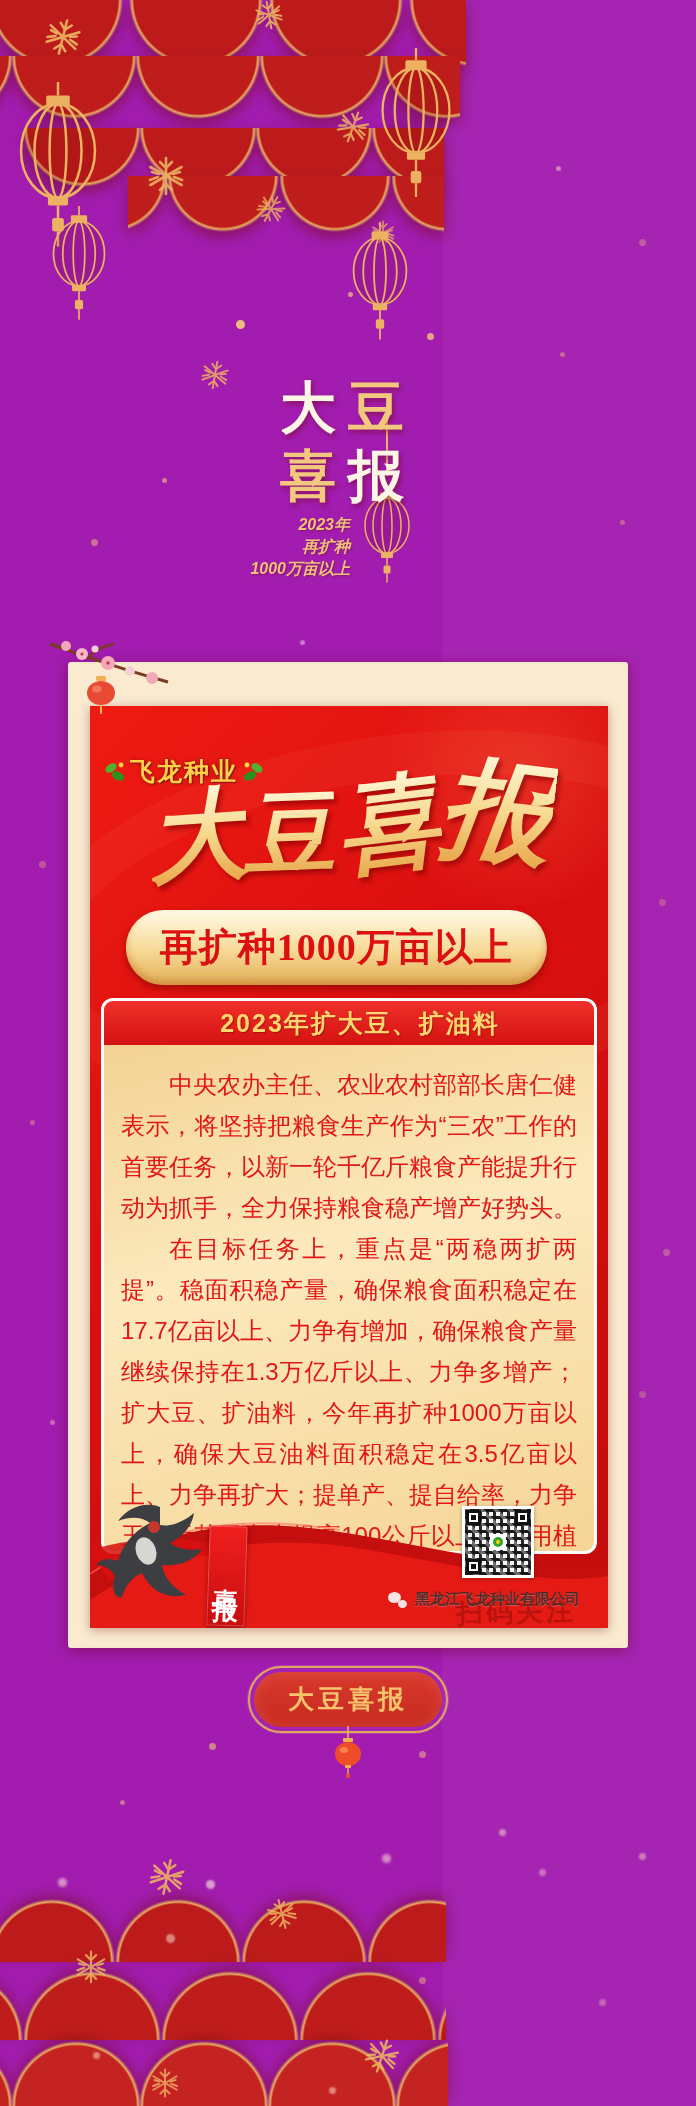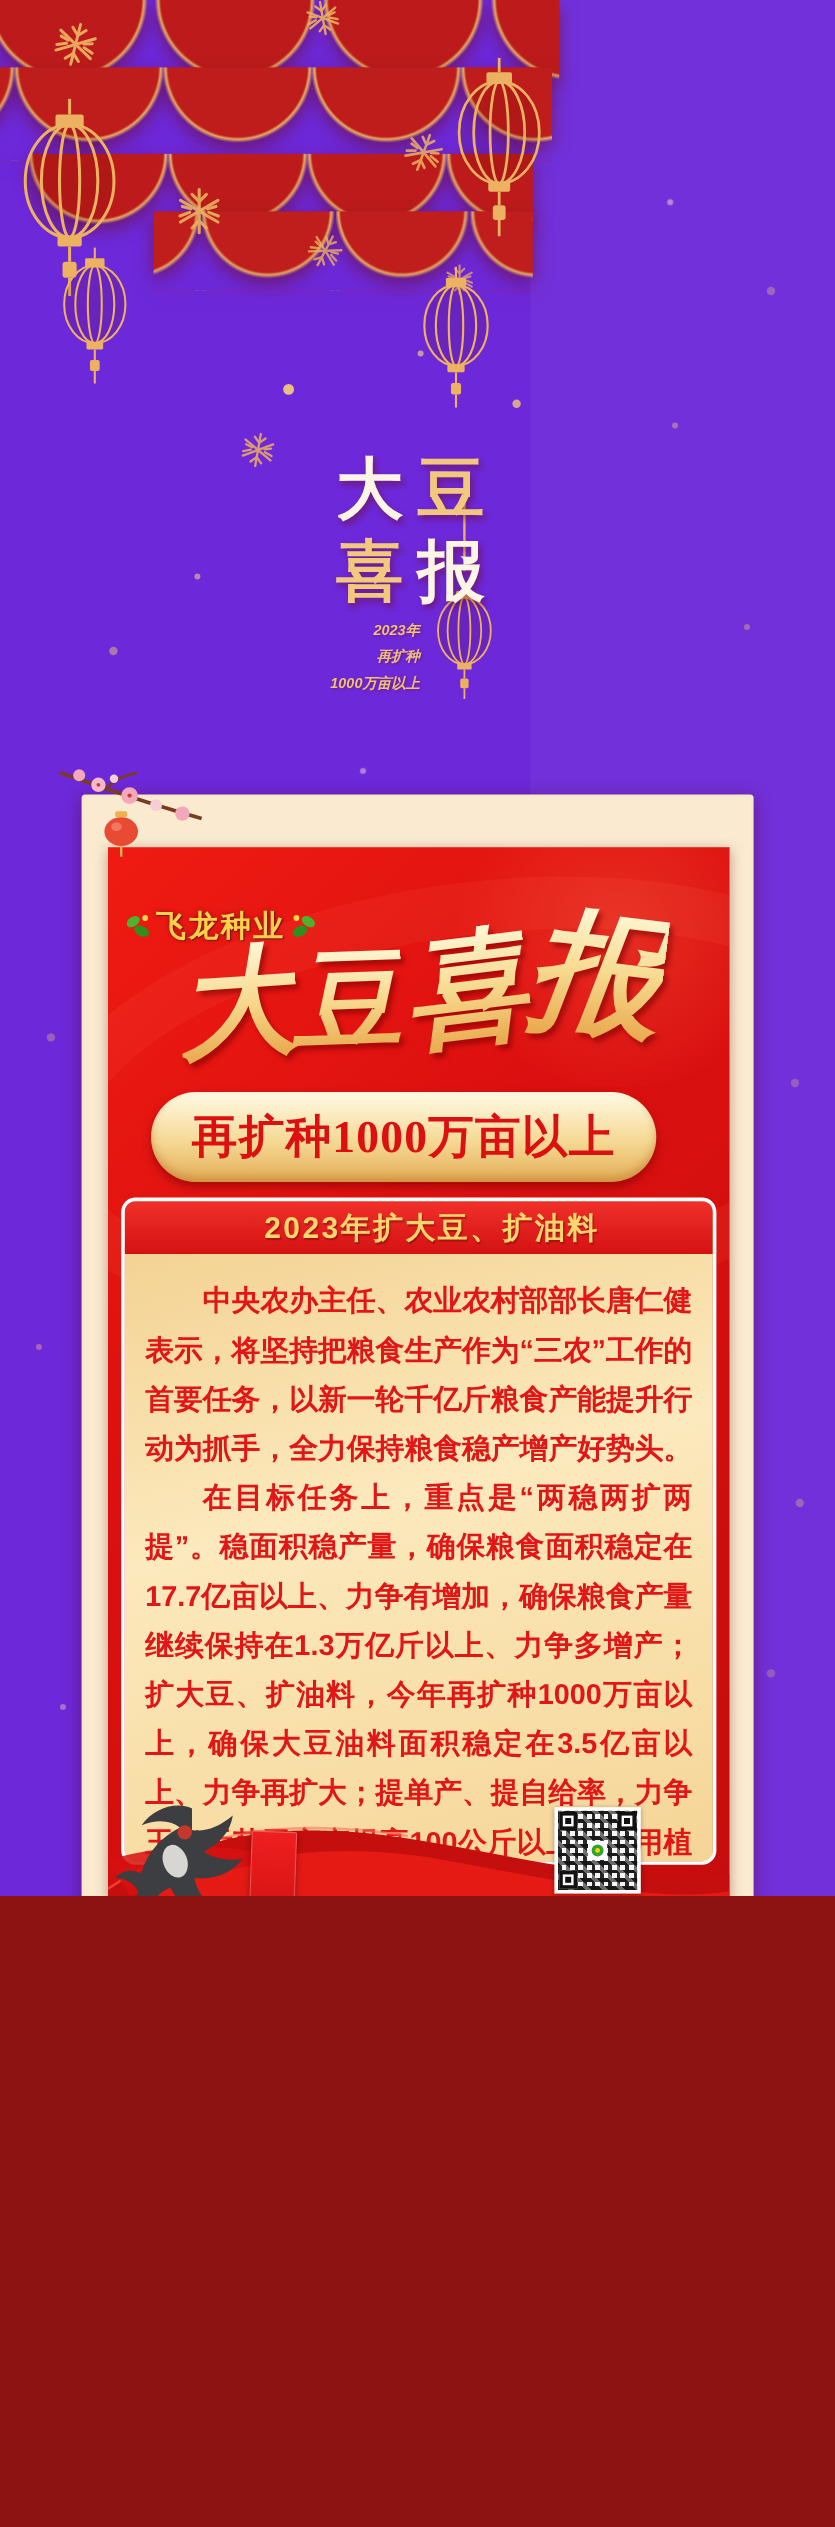--- a/index.html
+++ b/index.html
@@ -1,16 +1,16 @@
 <!DOCTYPE html>
 <html><head>
 <meta charset="utf-8">
 <style>
   html,body{margin:0;padding:0;background:#8d1212;}
-  #page{position:relative;width:696px;height:1580px;margin:0 auto;background:#6d28d9;overflow:hidden;
+  #page{position:relative;width:696px;height:2106px;margin:0 auto;background:#a21caf;overflow:hidden;
         font-family:"Liberation Sans","DejaVu Sans",sans-serif;}
   [data-interactable]{box-sizing:border-box;}
 
   
   .bg-seam{position:absolute;left:442px;top:0;width:254px;height:100%;background:rgba(255,255,255,.04);}
   .cloud{position:absolute;background-repeat:repeat-x;filter:drop-shadow(0 6px 7px rgba(110,8,8,.5));pointer-events:none;}
   .ct1{left:-14px;top:0;width:480px;height:74px;
        background-image:radial-gradient(circle 66px at 70px 0px,#bd1b1b 62px,#e7ae60 64px,rgba(0,0,0,0) 67px);
        background-size:140px 100%;}
   .ct2{left:-40px;top:56px;width:500px;height:78px;
@@ -51,21 +51,21 @@
   .sf{position:absolute;color:#ecb161;pointer-events:none;}
   .lan{position:absolute;pointer-events:none;}
   .lan5-string{position:absolute;left:386px;top:420px;width:2px;height:56px;background:#ecb161;}
 
   
   .hero{position:absolute;left:0;top:374px;width:696px;text-align:center;font-weight:bold;
         font-size:56px;line-height:68px;letter-spacing:12px;text-shadow:2px 3px 5px rgba(110,8,8,.45);}
   .hero .cw{color:#fcf4e4;}
   .hero .cg{color:#f2c87e;}
   .hero-sub{position:absolute;left:150px;top:514px;width:200px;text-align:right;font-style:italic;
-            font-weight:bold;color:#eec279;font-size:12px;line-height:22px;text-shadow:1px 1px 2px rgba(110,8,8,.4);}
+            font-weight:bold;color:#eec279;font-size:16px;line-height:22px;text-shadow:1px 1px 2px rgba(110,8,8,.4);}
 
   
   .card{position:absolute;left:68px;top:662px;width:560px;height:986px;background:#f9ead0;
         border:2px solid #f5e8cc;border-radius:3px;box-shadow:0 3px 14px rgba(90,0,0,.4);}
   .plum{position:absolute;left:48px;top:636px;width:124px;height:84px;pointer-events:none;}
 
   
   .poster{position:absolute;left:20px;top:42px;width:518px;height:922px;overflow:hidden;
           background:linear-gradient(135deg,#ef1b12 0%,#dc1010 38%,#c40c0c 100%);
           box-shadow:0 2px 10px rgba(100,0,0,.35);}
@@ -91,21 +91,21 @@
   .pill{position:absolute;left:50%;top:204px;transform:translateX(-53%);z-index:3;white-space:nowrap;
         padding:12px 34px;border-radius:46px;
         background:linear-gradient(180deg,#fffbe6,#f6d894 55%,#e3ae58);
         box-shadow:0 4px 7px rgba(110,0,0,.5), inset 0 -4px 7px rgba(190,120,40,.55);
         font-family:"Liberation Serif","DejaVu Serif",serif;font-weight:bold;font-size:38px;color:#dc1010;letter-spacing:1px;}
   .wbox{position:absolute;left:11px;right:11px;top:292px;bottom:74px;border:3px solid #ffffff;border-radius:12px;
         background:linear-gradient(165deg,#f2cf8d,#fce9bd 45%,#f5d596);overflow:hidden;z-index:2;}
   .wbox-h{height:44px;background:linear-gradient(180deg,#f0302a,#d41212);display:flex;align-items:center;
           justify-content:center;color:#ffd76e;font-size:25px;font-weight:bold;letter-spacing:2px;
           text-shadow:1px 1px 1px rgba(90,0,0,.4);padding-left:22px;}
-  .wbox-b{padding:19px 17px 0;color:#e21616;font-size:24px;line-height:41px;font-weight:bold;text-align:justify;}
+  .wbox-b{padding:19px 17px 0;color:#e21616;font-size:24px;line-height:41px;font-weight:normal;text-align:justify;}
   .wbox-b p{margin:0;text-indent:2em;}
   .ribbon{position:absolute;left:0;bottom:0;width:518px;height:140px;z-index:4;}
   .bird{position:absolute;left:6px;top:793px;width:112px;height:102px;z-index:6;}
   .tag{position:absolute;left:118px;top:820px;width:38px;height:100px;z-index:6;
        background:linear-gradient(180deg,#ef1f1f,#c90d0d);border-radius:2px;transform:rotate(2deg);
        box-shadow:0 2px 5px rgba(0,0,0,.35), inset 0 0 0 1px rgba(255,255,255,.25);
        display:flex;align-items:center;justify-content:center;}
   .tag-txt{writing-mode:vertical-rl;color:#ffffff;font-size:26px;font-weight:bold;letter-spacing:8px;}
   .qr{position:absolute;left:372px;top:800px;width:72px;height:72px;background:#ffffff;padding:3px;z-index:6;
       box-shadow:0 1px 4px rgba(0,0,0,.3);}

